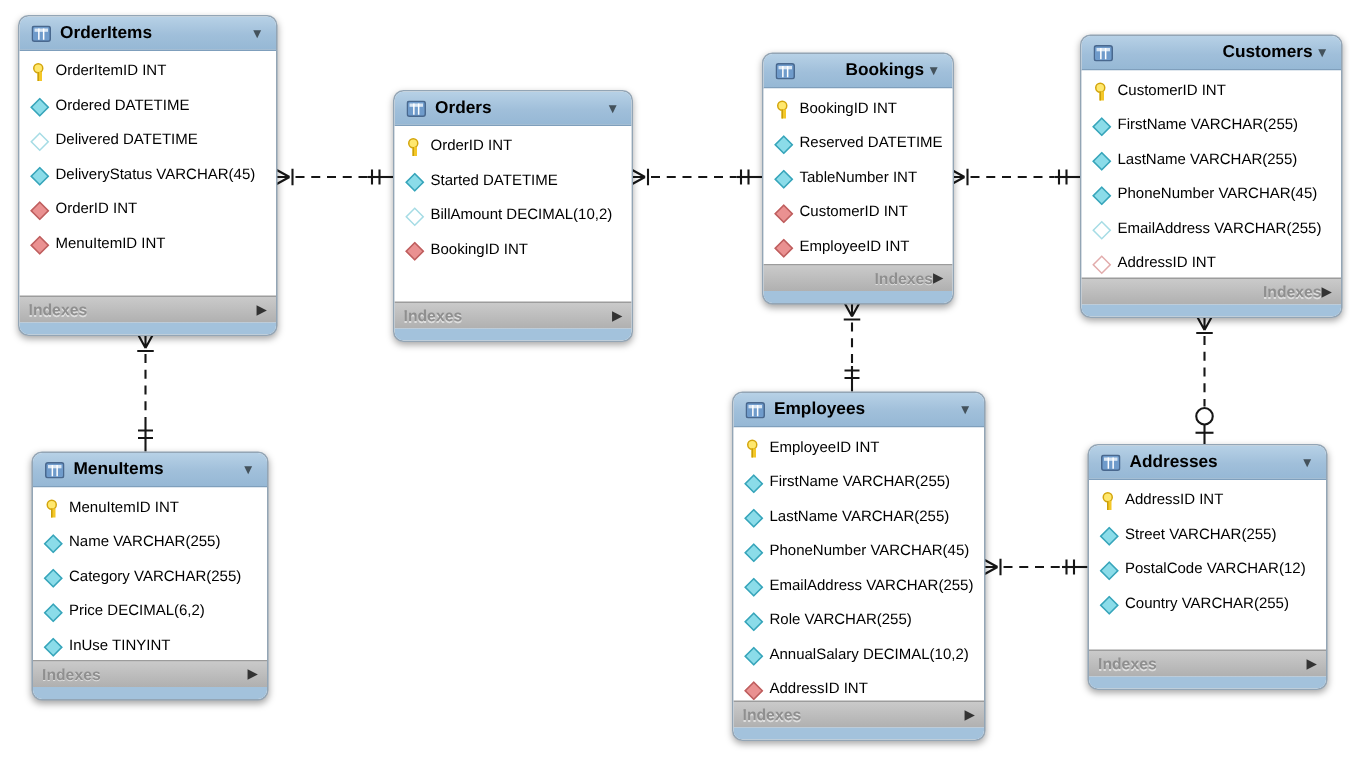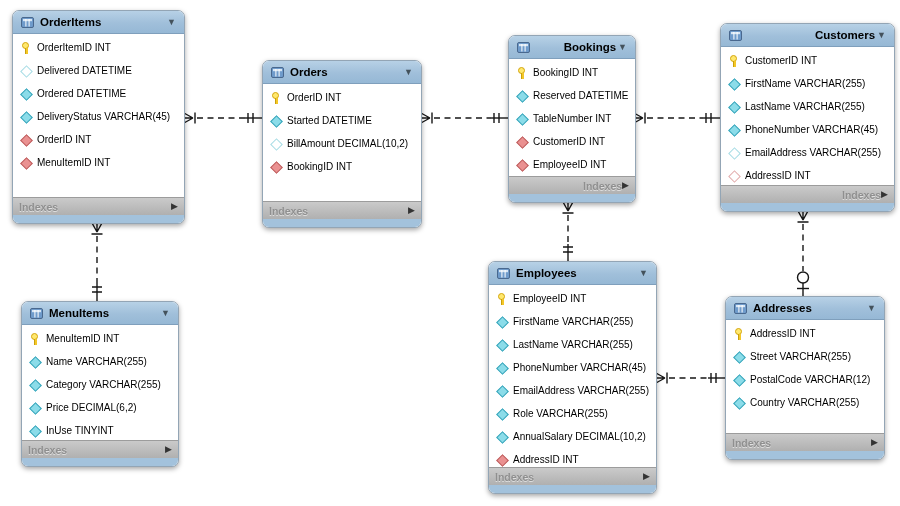--- a/index.html
+++ b/index.html
@@ -138,29 +138,29 @@
         </span>
       <span class="tname">OrderItems</span>
       <span class="tcollapse">▼</span>
     </div>
     <div class="tbody">
       <div class="frow">
           <i class="ic-primary-key"></i>
           <span class="ftext">OrderItemID INT</span>
         </div>
       <div class="frow">
+          <i class="ic-column-notnull"></i>
+          <span class="ftext">Ordered DATETIME</span>
+        </div>
+      <div class="frow">
           <i class="ic-column-nullable"></i>
           <span class="ftext">Delivered DATETIME</span>
         </div>
       <div class="frow">
           <i class="ic-column-notnull"></i>
-          <span class="ftext">Ordered DATETIME</span>
-        </div>
-      <div class="frow">
-          <i class="ic-column-notnull"></i>
           <span class="ftext">DeliveryStatus VARCHAR(45)</span>
         </div>
       <div class="frow">
           <i class="ic-fk-notnull"></i>
           <span class="ftext">OrderID INT</span>
         </div>
       <div class="frow">
           <i class="ic-fk-notnull"></i>
           <span class="ftext">MenuItemID INT</span>
         </div>

